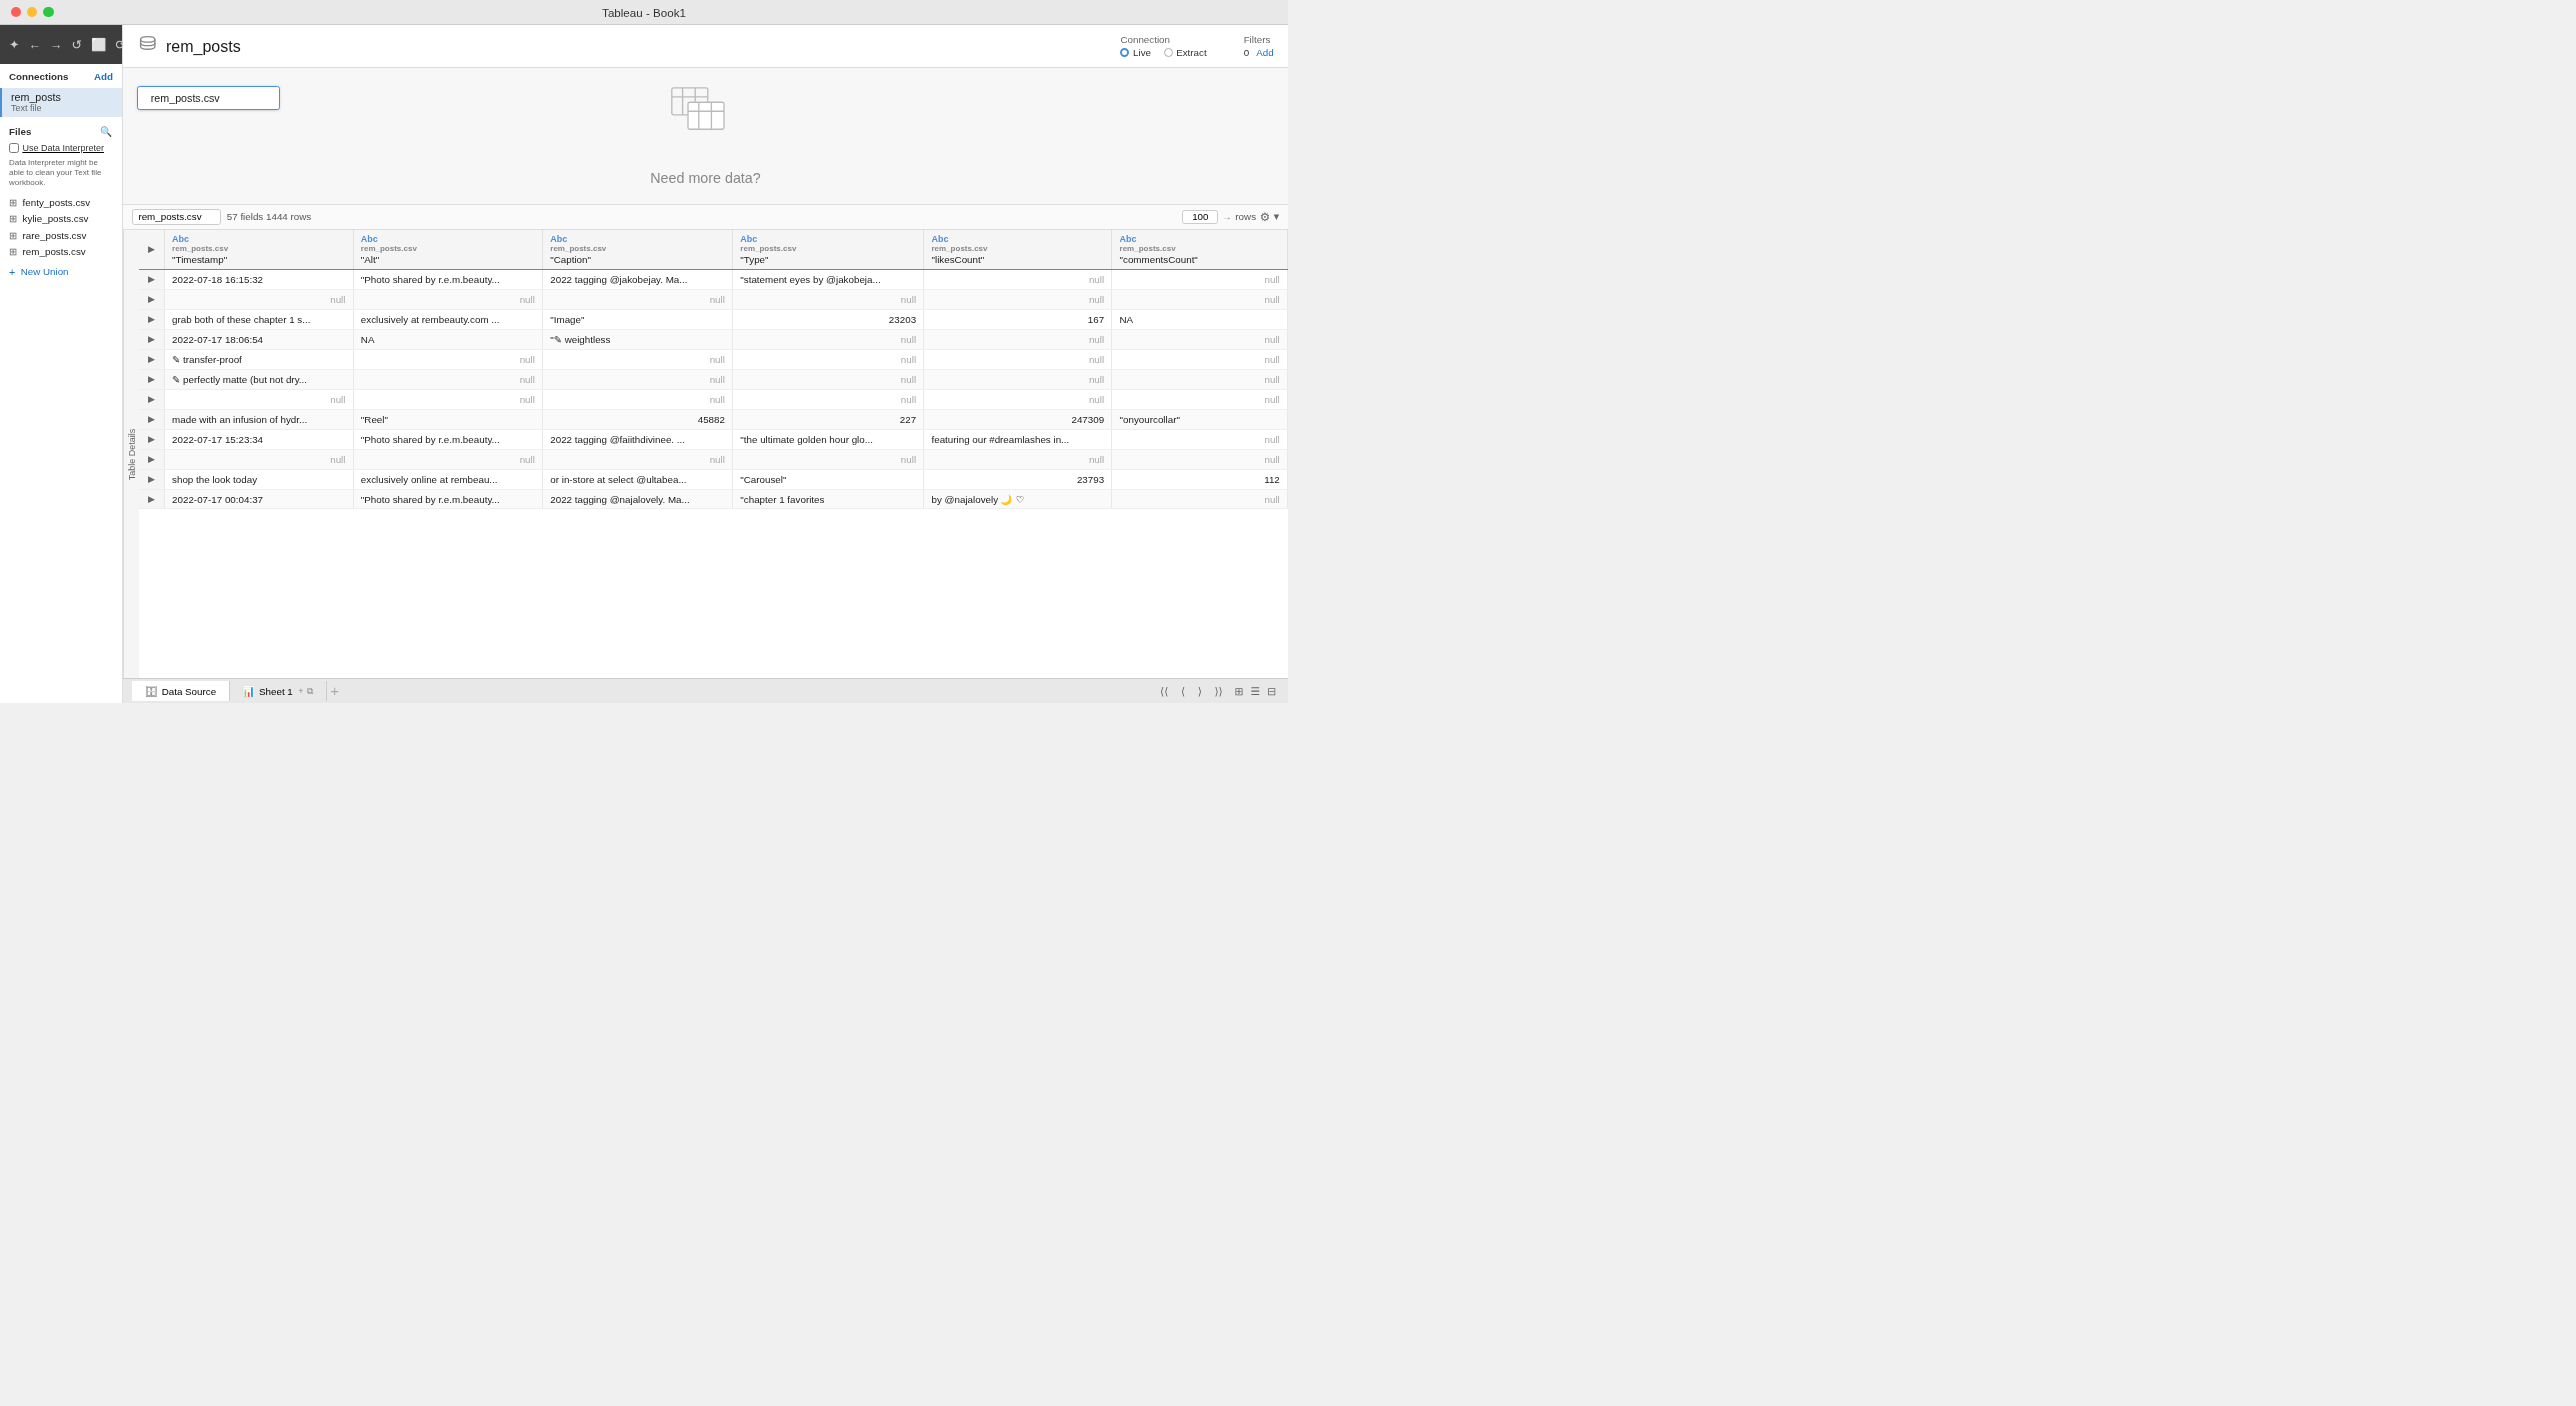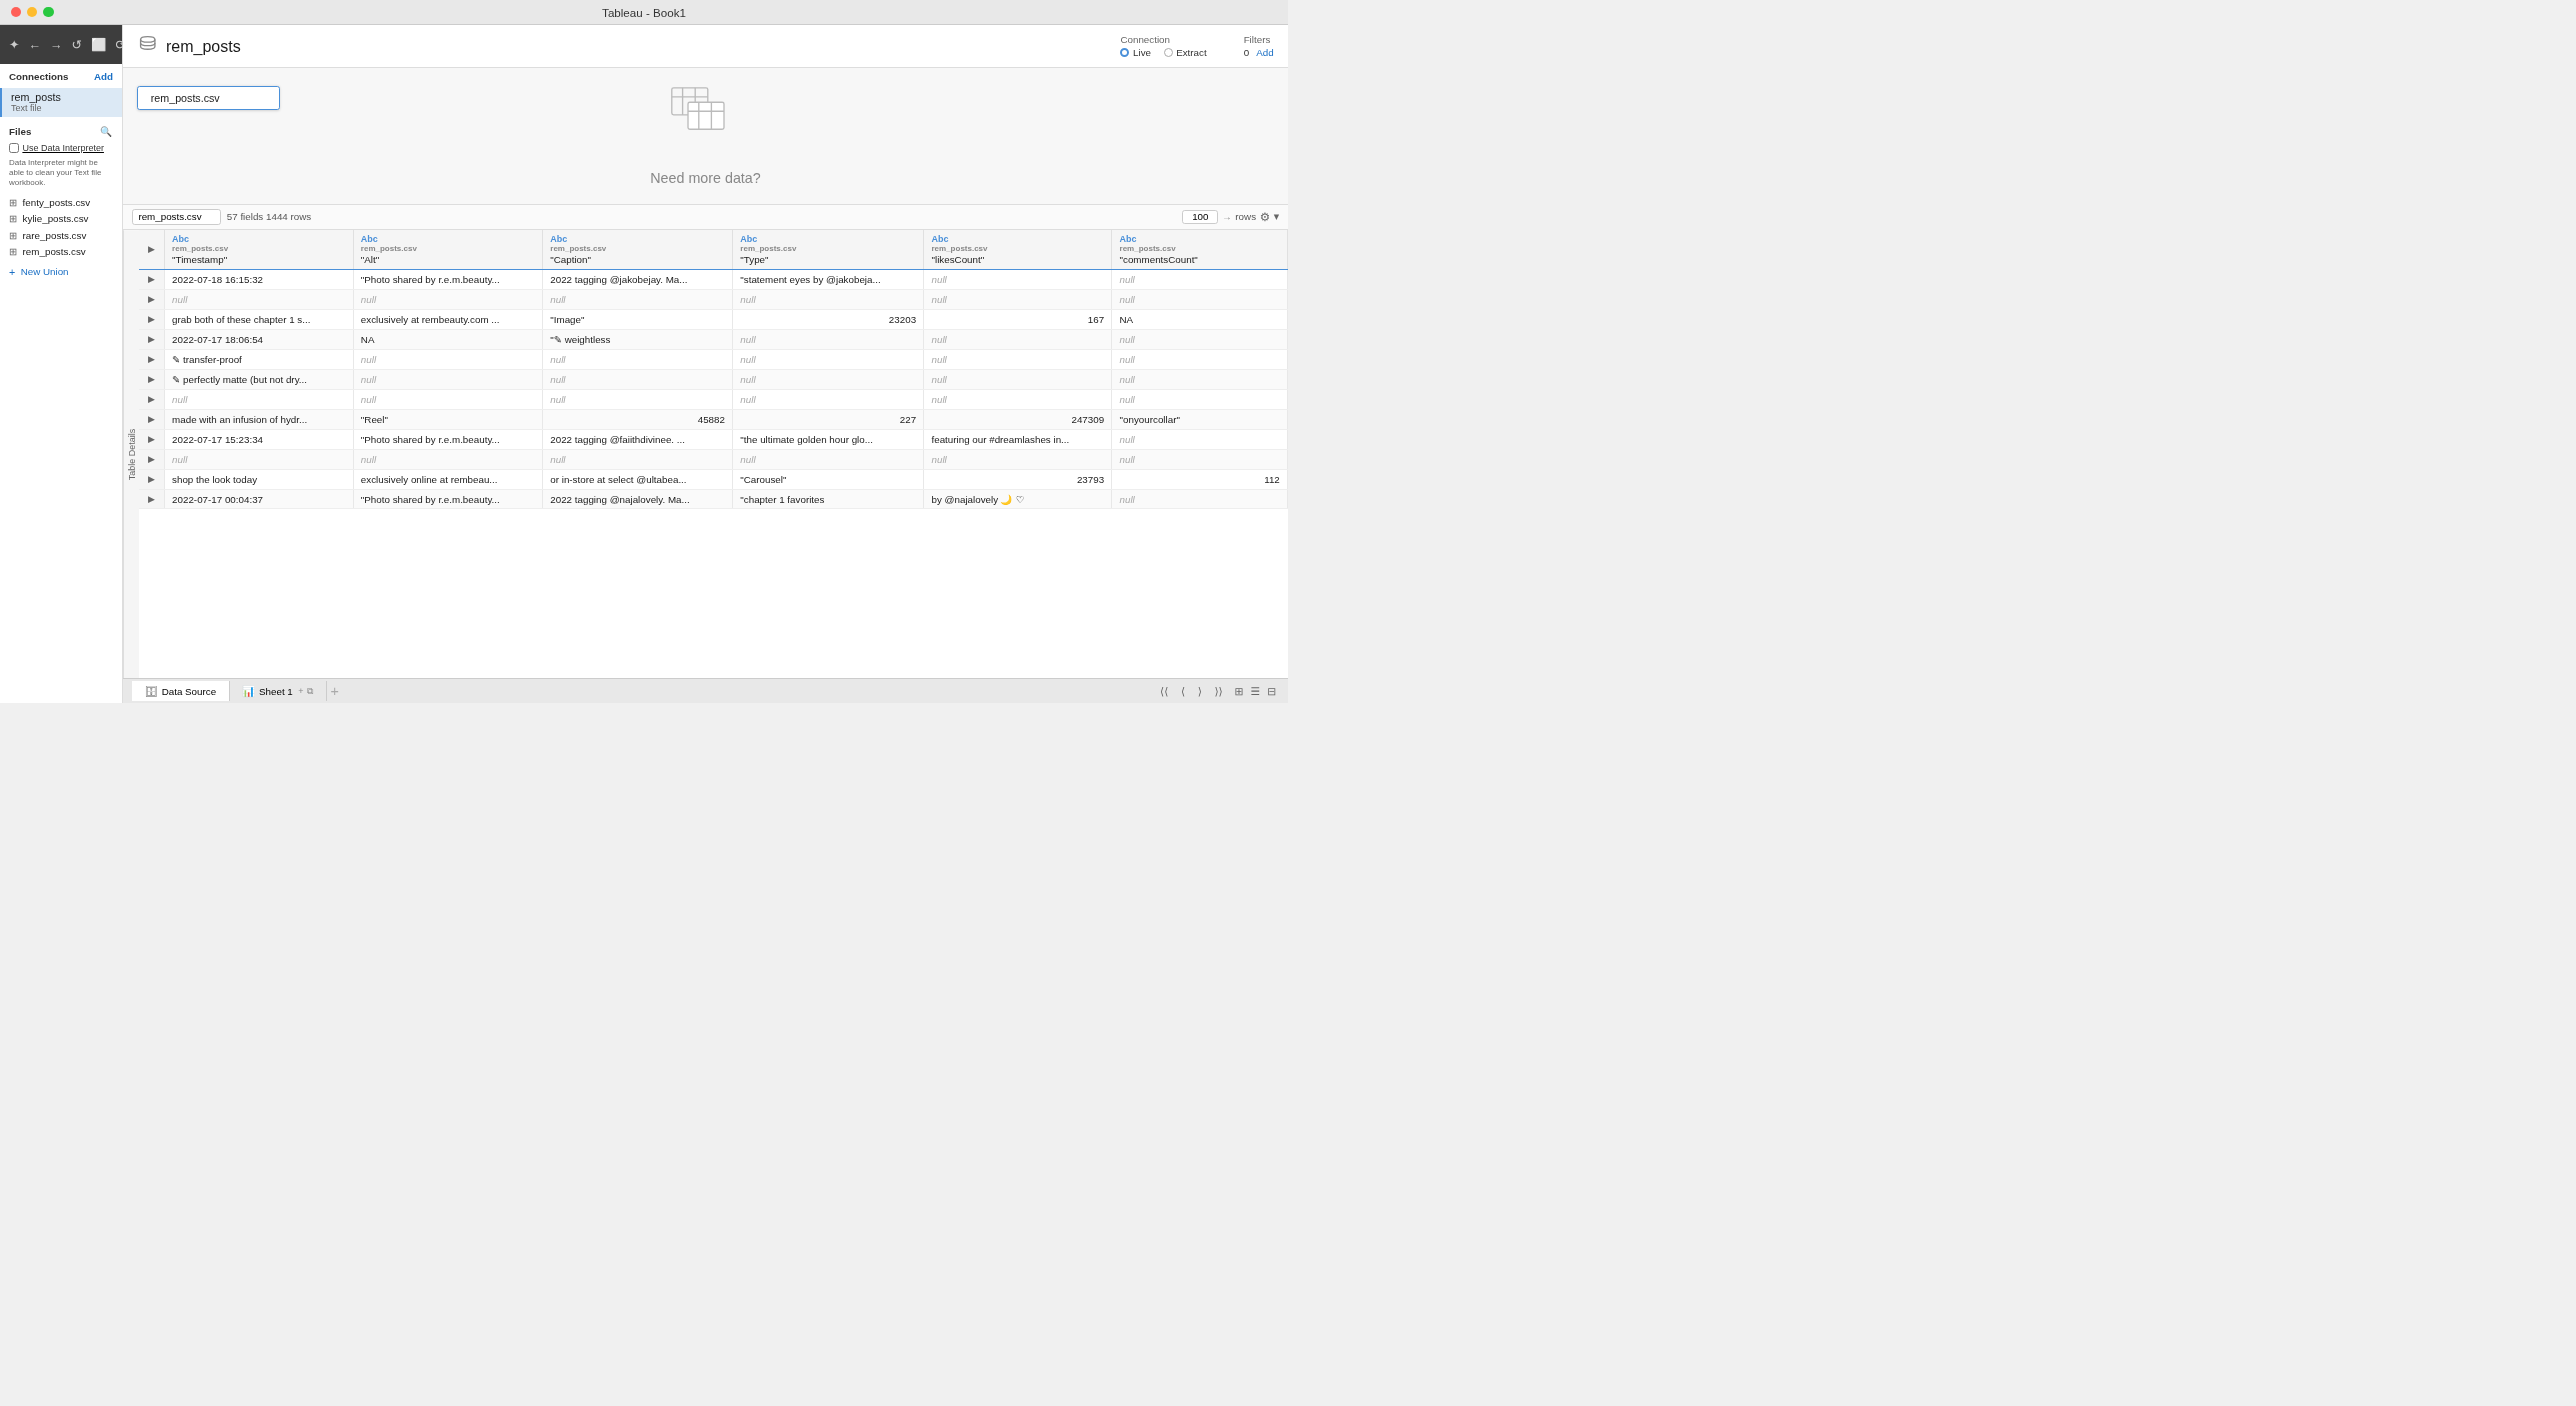--- a/index.html
+++ b/index.html
@@ -268,21 +268,21 @@
       border-right: 0.9px solid #e8e8e8;
       border-bottom: 0.9px solid #eee;
       padding: 2.7px 7.2px;
       white-space: nowrap;
       overflow: hidden;
       text-overflow: ellipsis;
       max-width: 179px;
       color: #1a1a1a;
     }
     
-    .data-table td.null-val { color: #aaa; font-style: italic; text-align: left; }
+    .data-table td.null-val { color: #aaa; text-align: right; }
     .data-table td.num-val { text-align: right; }
     
     .data-table tr:nth-child(even) { background: #fafafa; }
     
     
     .row-toggle-col { width: 18px; background: #f5f5f5; border-right: 0.9px solid #e0e0e0; }
     .toggle-btn { background: none; border: none; cursor: pointer; font-size: 9px; color: #666; padding: 1.8px; }
     
     
     .status-bar {

